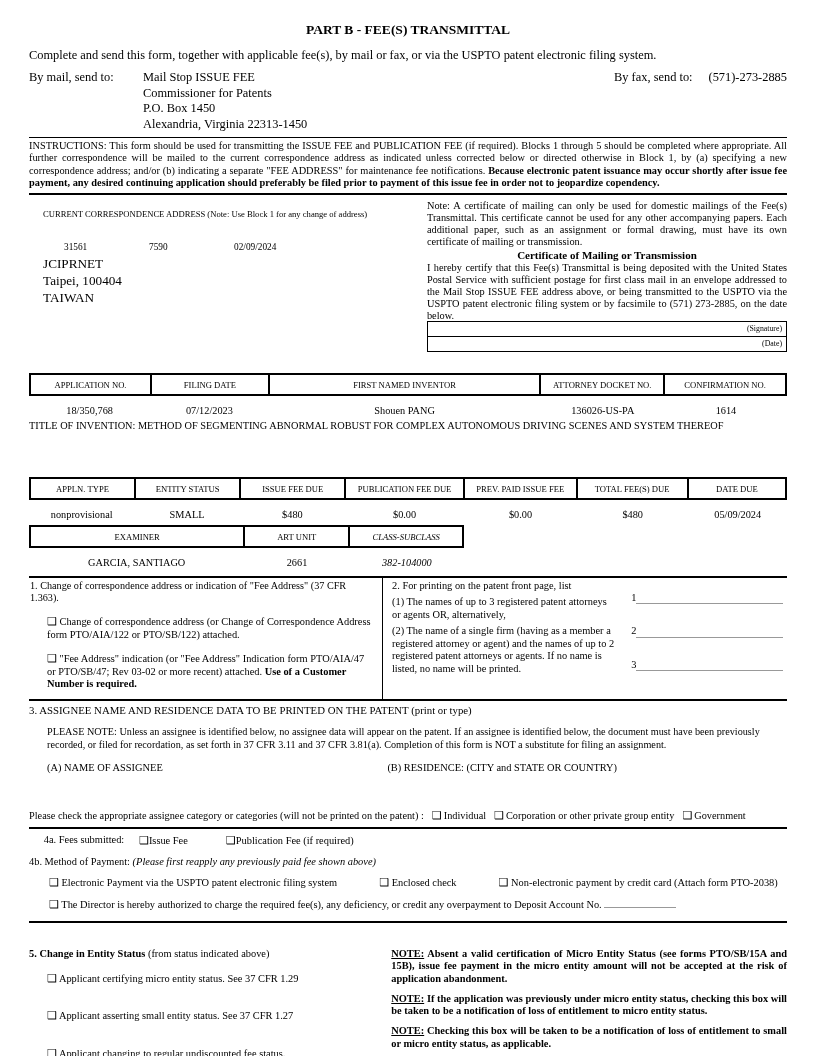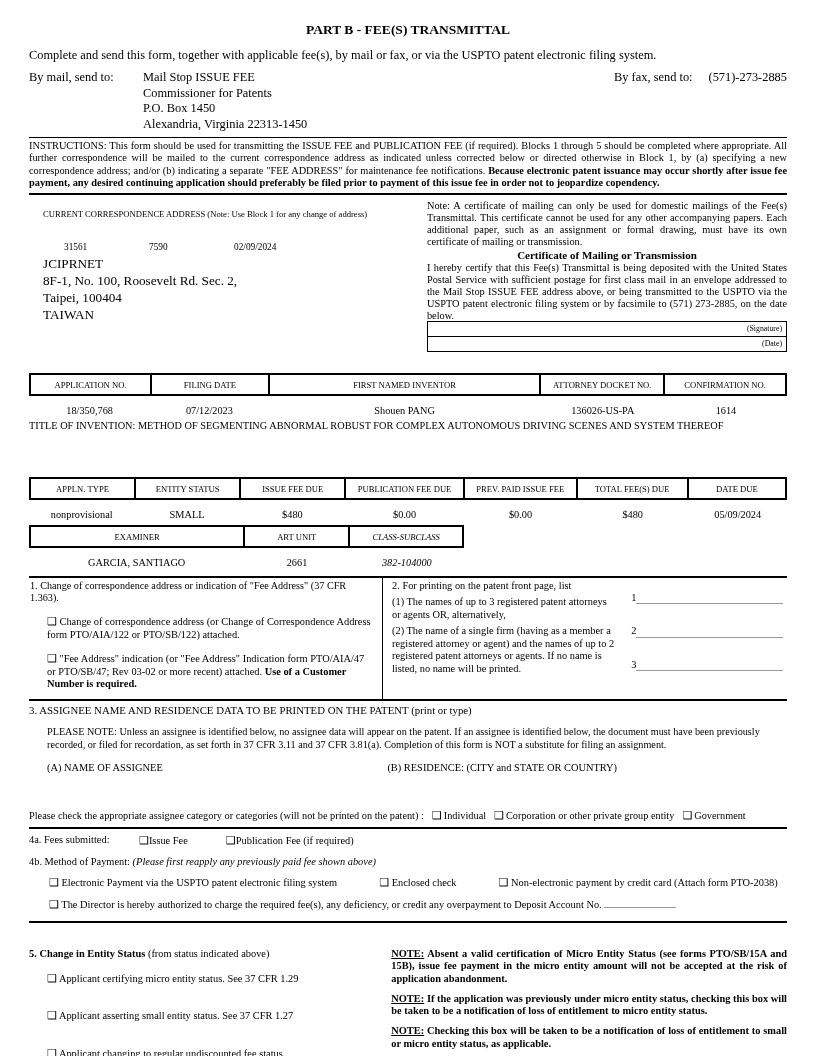--- a/index.html
+++ b/index.html
@@ -58,21 +58,21 @@
   
   .blk3 { border-top:2.5px solid #000; padding-bottom:5px; border-bottom:2.5px solid #000; }
   .b3head { font-size:10.8px; margin-top:3px; }
   .b3note { margin:9px 0 0 18px; font-size:10.2px; line-height:1.28; }
   .abrow { display:flex; margin:11px 0 0 18px; font-size:10.4px; }
   .abrow .cA { width:46%; flex:0 0 46%; }
   .checkrow { margin-top:36px; font-size:10.3px; display:flex; align-items:baseline; flex-wrap:nowrap; white-space:nowrap; }
   .checkrow .cb { margin:0 2px 0 8px; }
   
   .blk4 { border-bottom:2.5px solid #000; padding:5px 0 8px; font-size:10.4px; }
-  .feesrow { display:flex; }
+  .feesrow { display:flex;text-align:center; }
   .feesrow .lab { width:110px; }
   .feesrow .opt { margin-right:38px; }
   .methodlabel { margin-top:9px; }
   .methods { display:flex; margin:9px 0 0 20px; }
   .methods .m { margin-right:42px; white-space:nowrap; }
   .methods .m:last-child { margin-right:0; }
   .director { margin:9px 0 2px 20px; }
   .shortline { display:inline-block; width:72px; border-bottom:1px solid #999; }
   
   .blk5 { display:flex; margin-top:25px; font-size:10.4px; }
@@ -114,21 +114,20 @@
   <div class="corr">
     <div class="corr-left">
       <div class="corr-label">CURRENT CORRESPONDENCE ADDRESS (Note: Use Block 1 for any change of address)</div>
       <div class="corr-nums">
         <span>31561</span>
         <span>7590</span>
         <span>02/09/2024</span>
       </div>
       <div class="corr-addr">
         <div>JCIPRNET</div>
-        <div>8F-1, No. 100, Roosevelt Rd. Sec. 2,</div>
         <div>Taipei, 100404</div>
         <div>TAIWAN</div>
       </div>
     </div>
     <div class="corr-right">
       <div class="cert-note">Note: A certificate of mailing can only be used for domestic mailings of the Fee(s) Transmittal. This certificate cannot be used for any other accompanying papers. Each additional paper, such as an assignment or formal drawing, must have its own certificate of mailing or transmission.</div>
       <div class="cert-head">Certificate of Mailing or Transmission</div>
       <div class="cert-body">I hereby certify that this Fee(s) Transmittal is being deposited with the United States Postal Service with sufficient postage for first class mail in an envelope addressed to the Mail Stop ISSUE FEE address above, or being transmitted to the USPTO via the USPTO patent electronic filing system or by facsimile to (571) 273-2885, on the date below.</div>
       <div class="certbox">(Signature)</div>
       <div class="certbox">(Date)</div>

